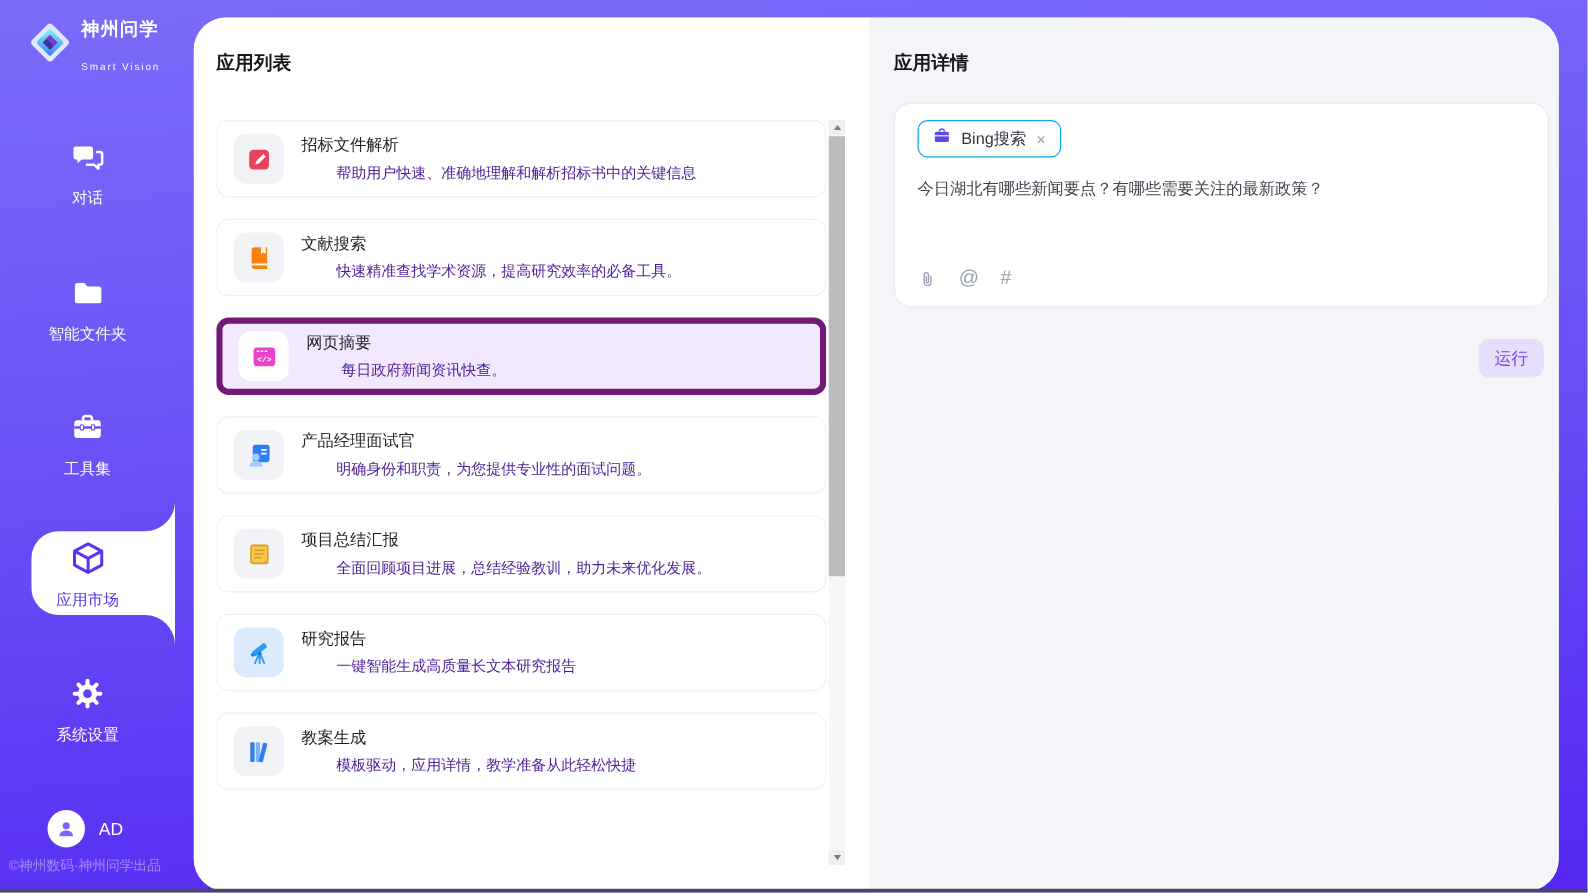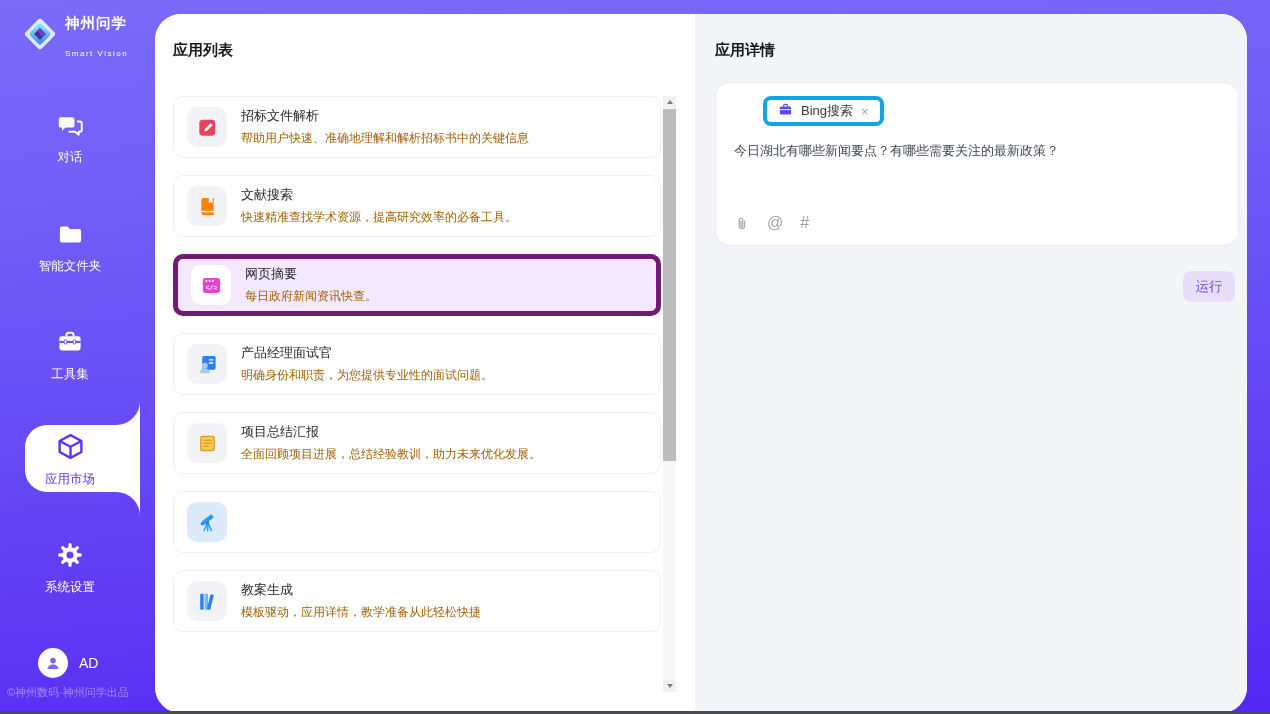--- a/index.html
+++ b/index.html
@@ -36,39 +36,39 @@
   .list-viewport { position:absolute; left:18px; top:82px; width:488px; height:601px; overflow:hidden; }
   .app-card { height:62px; margin-bottom:17px; background:#fff; border:1px solid #eef0f4;
     border-radius:10px; display:flex; align-items:center; padding:0 13px; gap:14px; cursor:pointer; }
   .app-card.selected { background:#f3e9fe; border:5px solid #701a75; }
   .app-ico { width:40px; height:40px; border-radius:10px; background:#f2f3f6; flex:0 0 40px;
     display:flex; align-items:center; justify-content:center; }
   .app-card.selected .app-ico { background:#fff; }
   .app-ico.blue-bg { background:#dcebfc; }
   .app-txt { display:flex; flex-direction:column; }
   .app-name { font-size:13px; font-weight:normal; color:#1f2026; }
-  .app-desc { font-size:12px; color:#a16207; margin-top:5px; }
+  .app-desc { font-size:12px; color:#4c1d95; margin-top:5px;margin-left:28px; }
 
   
   .scrollbar { position:absolute; right:19px; top:82px; width:13px; height:596px; background:#f7f7f8; }
   .sb-btn { position:absolute; left:0; width:13px; height:12px; background:#f0f0f1;
     display:flex; align-items:center; justify-content:center; cursor:pointer; }
   .sb-btn.up { top:0; } .sb-btn.down { bottom:0; }
   .tri-up { width:0; height:0; border-left:3.5px solid transparent; border-right:3.5px solid transparent;
     border-bottom:4.5px solid #7d7d80; }
   .tri-down { width:0; height:0; border-left:3.5px solid transparent; border-right:3.5px solid transparent;
     border-top:4.5px solid #7d7d80; }
   .sb-thumb { position:absolute; left:0; top:13px; width:13px; height:352px; background:#bcbcbf; cursor:grab; }
 
   
   .detail-panel { position:relative; flex:1; height:100%; background:#f4f5f8; }
   .composer-card { position:absolute; left:20px; top:68px; width:524px; height:164px;
     background:#fff; border:1px solid #e9e9ef; border-radius:14px; padding:13px 18px; }
   .tool-tag { display:inline-flex; align-items:center; gap:8px; height:30px; padding:0 11px;
-    border:4px solid #0ea5e9; border-radius:8px; background:#fff; cursor:pointer;margin-left:29px; }
+    border:1px solid #0ea5e9; border-radius:8px; background:#fff; cursor:pointer; }
   .tool-tag .tag-label { font-size:13px; color:#33363e; }
   .tag-close { font-size:13px; color:#9aa1ac; cursor:pointer; line-height:1; }
   .query-text { margin-top:16px; font-size:13px; color:#40454f; cursor:text; }
   .composer-icons { position:absolute; left:18px; bottom:13px; display:flex; align-items:center; gap:17px; }
   .ci { color:#9aa3b0; font-size:16px; cursor:pointer; display:flex; align-items:center; }
   .run-btn { position:absolute; right:12px; top:257px; width:52px; height:31px; background:#e7defc;
     color:#6f48f6; font-size:13.5px; border-radius:8px; display:flex; align-items:center;
     justify-content:center; cursor:pointer; }
 </style>
 </head>
@@ -267,20 +267,24 @@
         <span class="app-ico blue-bg">
           <svg width="23" height="23" viewBox="0 0 24 24">
             <g transform="rotate(-38 12 9)">
               <rect x="5.2" y="6.8" width="13.6" height="4.6" rx="1.6" fill="#2e9bf5"></rect>
               <rect x="3.6" y="7.6" width="2.2" height="3" rx=".6" fill="#1c7cd8"></rect>
             </g>
             <path d="M11.8 12.5 8.4 20.4 M12.6 12.5l3.4 7.9 M12.2 12.5v8" stroke="#2e9bf5" stroke-width="1.6" stroke-linecap="round"></path>
             <circle cx="12.2" cy="12.2" r="1.6" fill="#1c7cd8"></circle>
           </svg>
         </span>
+        <span class="app-txt">
+          <span class="app-name">研究报告</span>
+          <span class="app-desc">一键智能生成高质量长文本研究报告</span>
+        </span>
       </div>
 
       <div class="app-card">
         <span class="app-ico">
           <svg width="23" height="23" viewBox="0 0 24 24">
             <rect x="4.4" y="4" width="3.6" height="16.5" rx=".9" fill="#2e7ff5"></rect>
             <rect x="9" y="4" width="3.6" height="16.5" rx=".9" fill="#7db4fa"></rect>
             <rect x="13.2" y="4.4" width="3.6" height="16.3" rx=".9" fill="#2e7ff5" transform="rotate(14 15 12.5)"></rect>
           </svg>
         </span>

